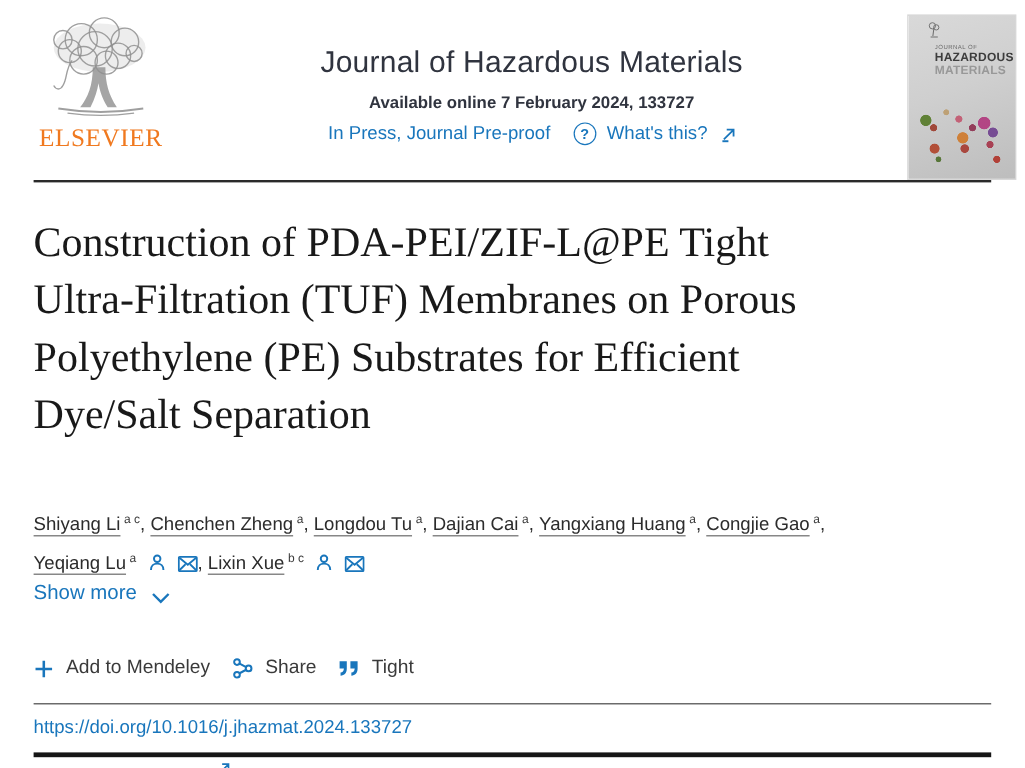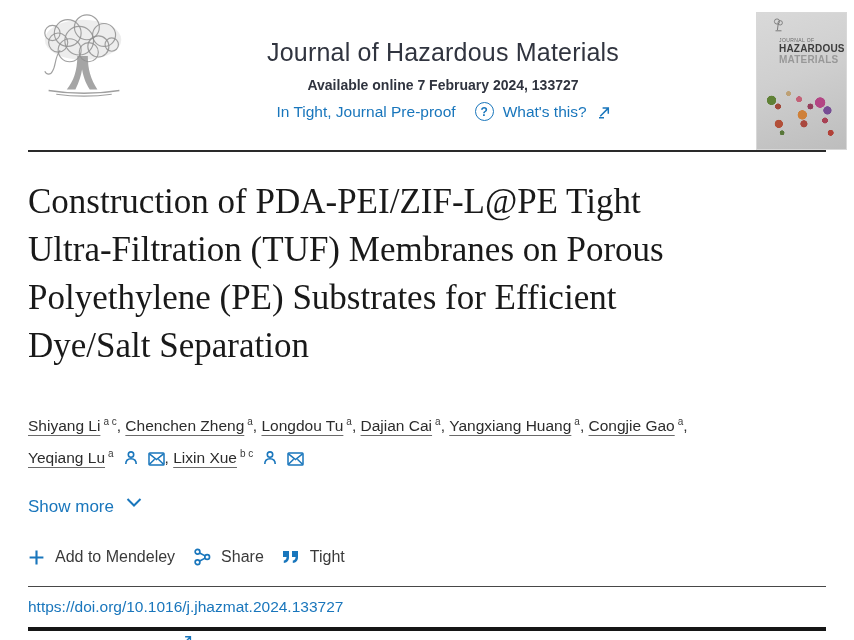--- a/index.html
+++ b/index.html
@@ -49,31 +49,31 @@
   }
 
   .hr-top { position:absolute; left:28px; top:150px; width:798px; height:2px; background:#2a2a2a; }
 
   
   .article-title { position:absolute; left:28px; top:178px; width:804px;
                    font-family:"Liberation Serif", serif; font-weight:400;
                    font-size:35px; line-height:48px; color:#191919; white-space:pre-line; }
 
   
-  .authors { position:absolute; left:28px; top:410px; width:800px;
+  .authors { position:absolute; left:28px; top:422px; width:800px;
              font-size:15.5px; line-height:32px; color:#2c2c2c; }
   .author { display:inline-block; white-space:nowrap; }
   .author-name { color:#2c2c2c; text-decoration:underline; text-decoration-color:#6a6a6a;
                  text-decoration-thickness:1px; text-underline-offset:4px; cursor:pointer; }
   .author sup { font-size:10px; vertical-align:super; line-height:0; margin-left:3px; color:#3a3a3a; }
   .author .aicon { display:inline-block; margin-left:9px; vertical-align:-3px; cursor:pointer; }
   .sep { color:#2c2c2c; }
 
   
-  .show-more { position:absolute; left:28px; top:497px; display:flex; align-items:flex-start; gap:12px;
+  .show-more { position:absolute; left:28px; top:484px; display:flex; align-items:flex-end; gap:12px;
                font-size:17px; color:var(--link); cursor:pointer; }
 
   
   .actions { position:absolute; left:28px; top:548px; display:flex; align-items:center; gap:18px; }
   .action { display:flex; align-items:center; gap:10px; font-size:16px; color:#3a3a3a; cursor:pointer; }
 
   .hr-mid { position:absolute; left:28px; top:586px; width:798px; height:1px; background:#474747; }
 
   
   .doi-row { position:absolute; left:28px; top:598px; width:798px; display:flex;
@@ -102,27 +102,28 @@
           <circle cx="60" cy="42" r="10"></circle>
           <circle cx="84" cy="34" r="7"></circle>
         <circle cx="22" cy="22" r="8"></circle>
         <path d="M30 40 C24 48 26 56 22 62 C20 66 16 66 14 62"></path>
         <path d="M18 82 Q55 88 92 82" stroke-width="1.6"></path>
         <path d="M26 86 Q55 90 84 86"></path>
       </g>
       <path d="M48 46 C48 62 44 72 37 81 L46 81 C50 73 52 66 53 60 C54 66 56 73 61 81 L69 81 C62 70 59 60 59 46 Z" fill="#8e8e8e" fill-opacity="0.8"></path>
       <ellipse cx="54" cy="29" rx="40" ry="21" fill="#9a9a9a" fill-opacity="0.18"></ellipse>
     </svg>
+    <div class="elsevier-wordmark">ELSEVIER</div>
   </div>
 
   <div class="head-center">
     <div class="journal-title">Journal of Hazardous Materials</div>
     <div class="available-line">Available online 7 February 2024, 133727</div>
     <div class="status-row">
-      <a class="inpress-link">In Tight, Journal Pre-proof</a>
+      <a class="inpress-link">In Press, Journal Pre-proof</a>
       <span class="q-icon">?</span>
       <a>What's this?</a>
       <svg class="ext-icon blue-stroke" width="14" height="14" viewBox="0 0 14 14" stroke-width="1.5">
         <path d="M3 12.7 H8 M4.2 11.2 L11.8 3.6 M6.6 3 H12.3 V8.7"></path>
       </svg>
     </div>
   </div>
 
   <div class="cover">
     <svg class="cover-minilogo" width="11" height="14" viewBox="0 0 11 14">

